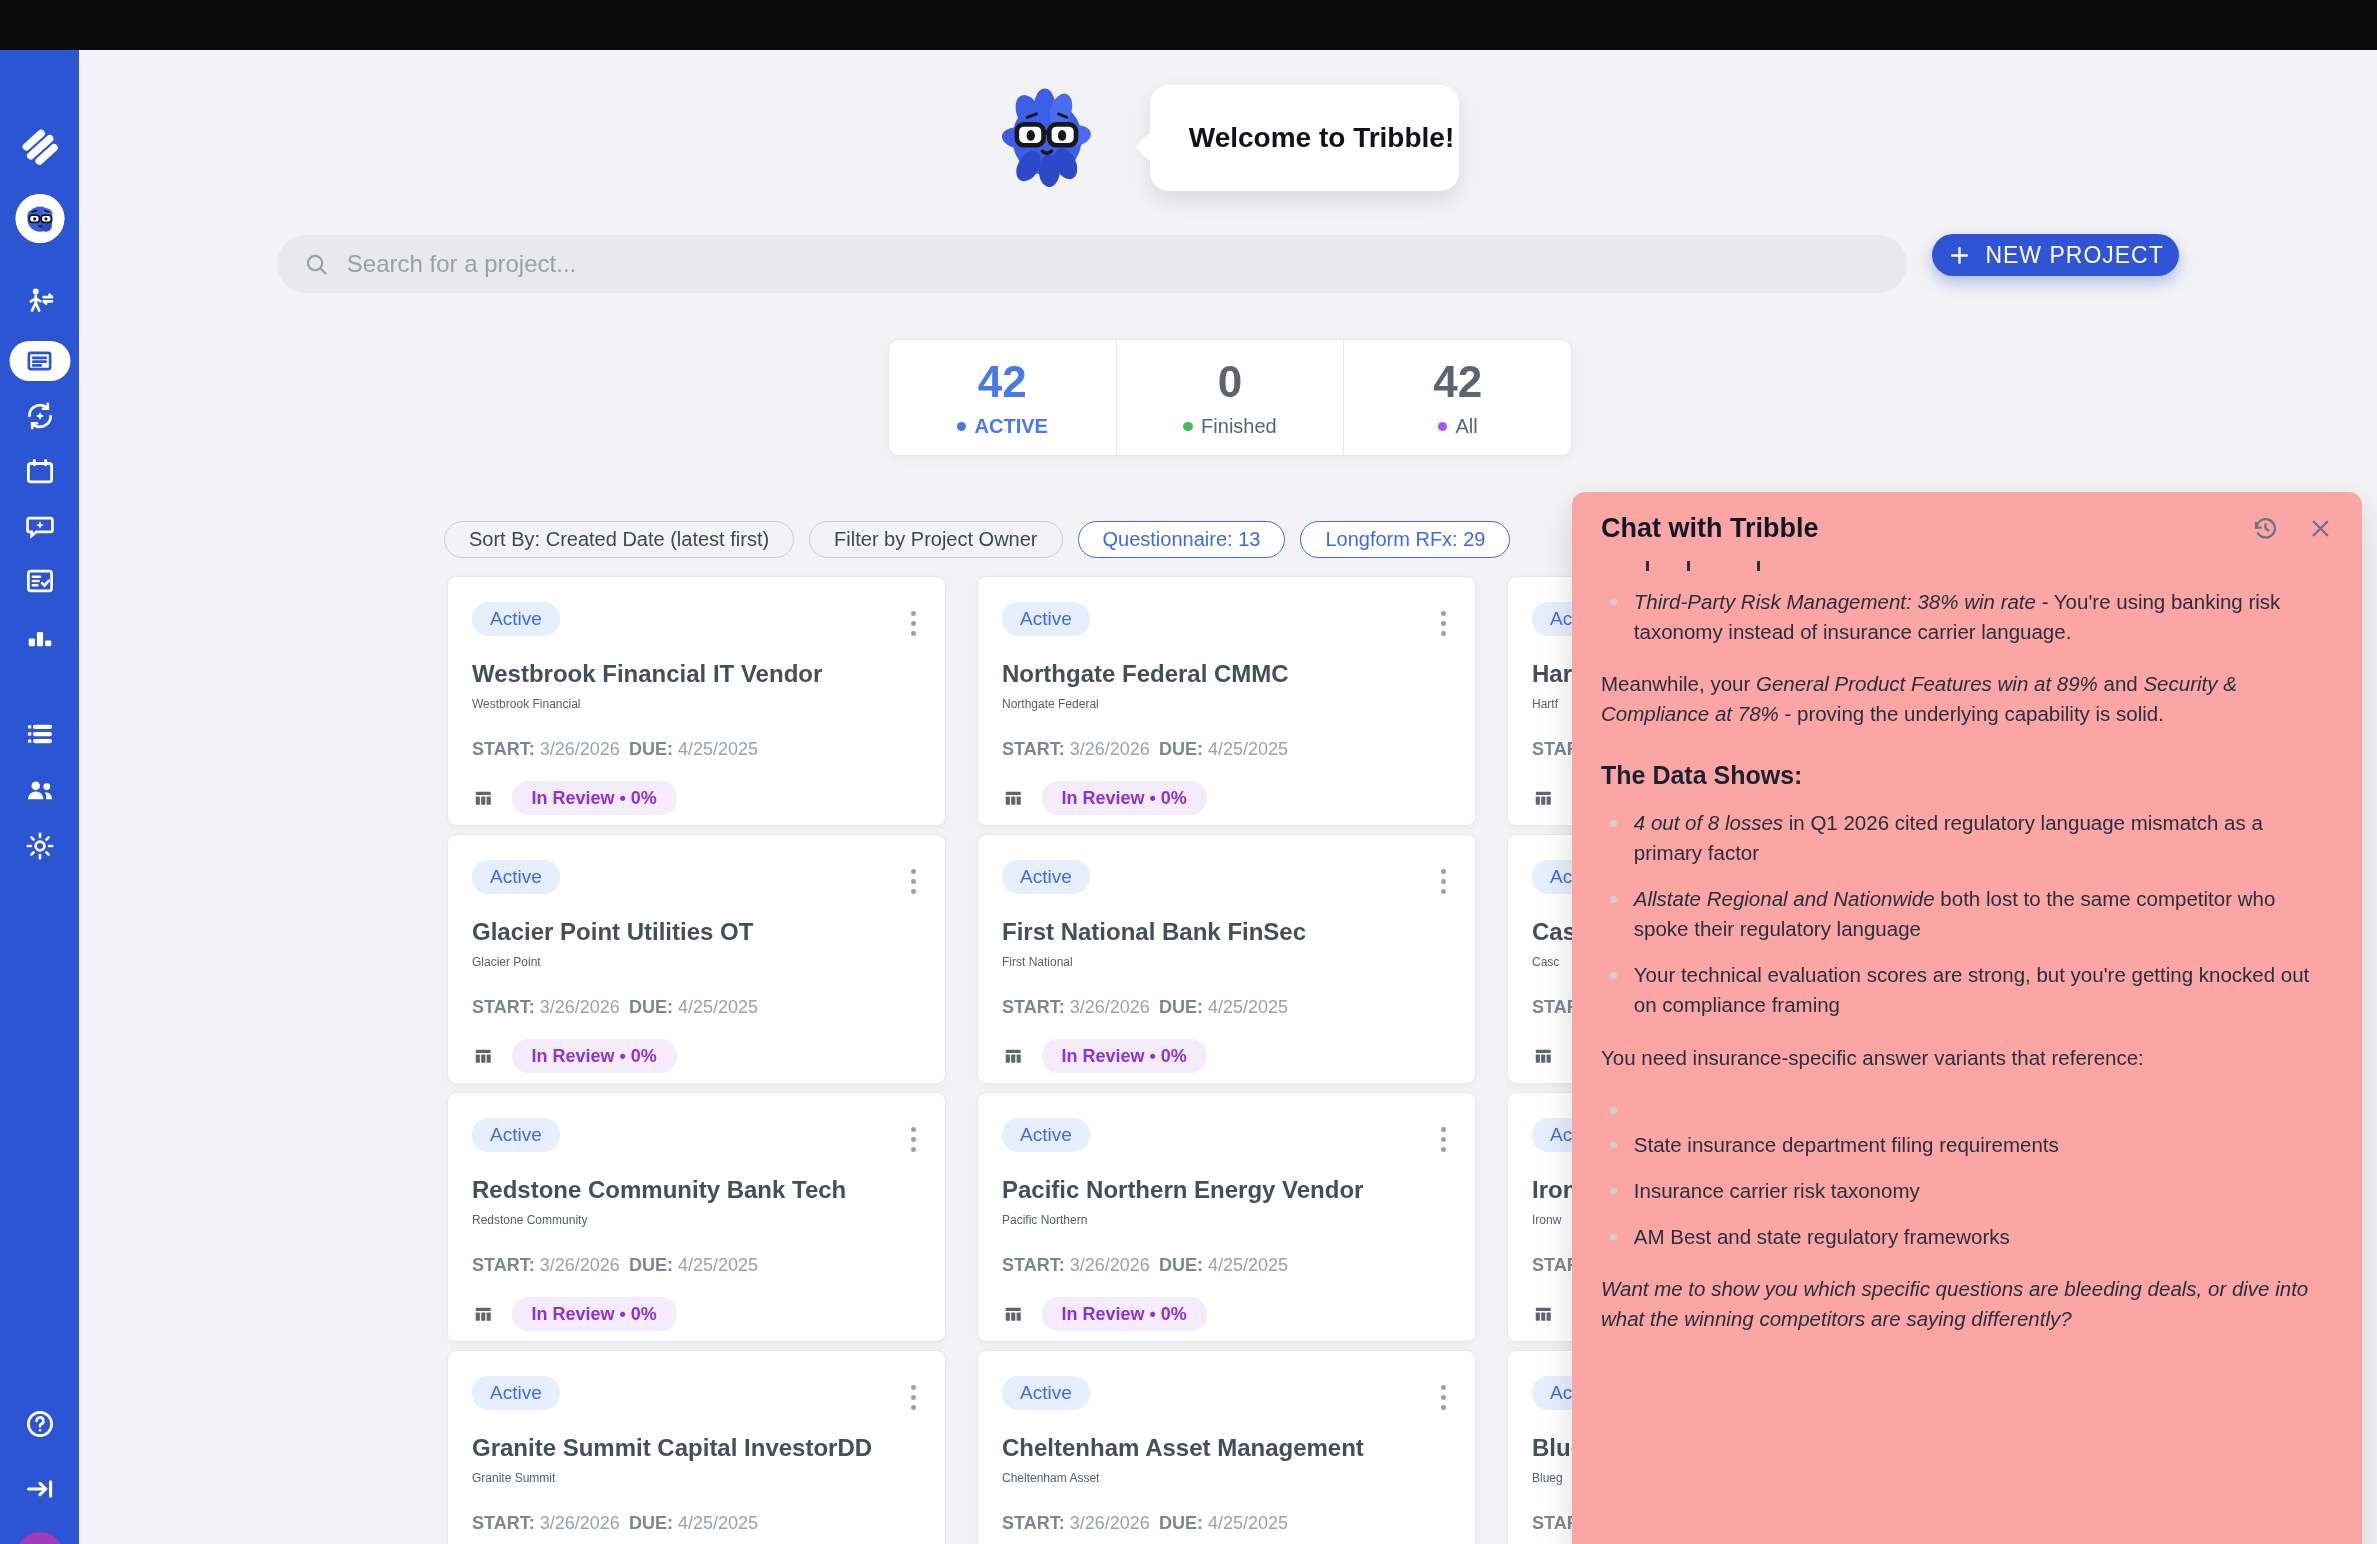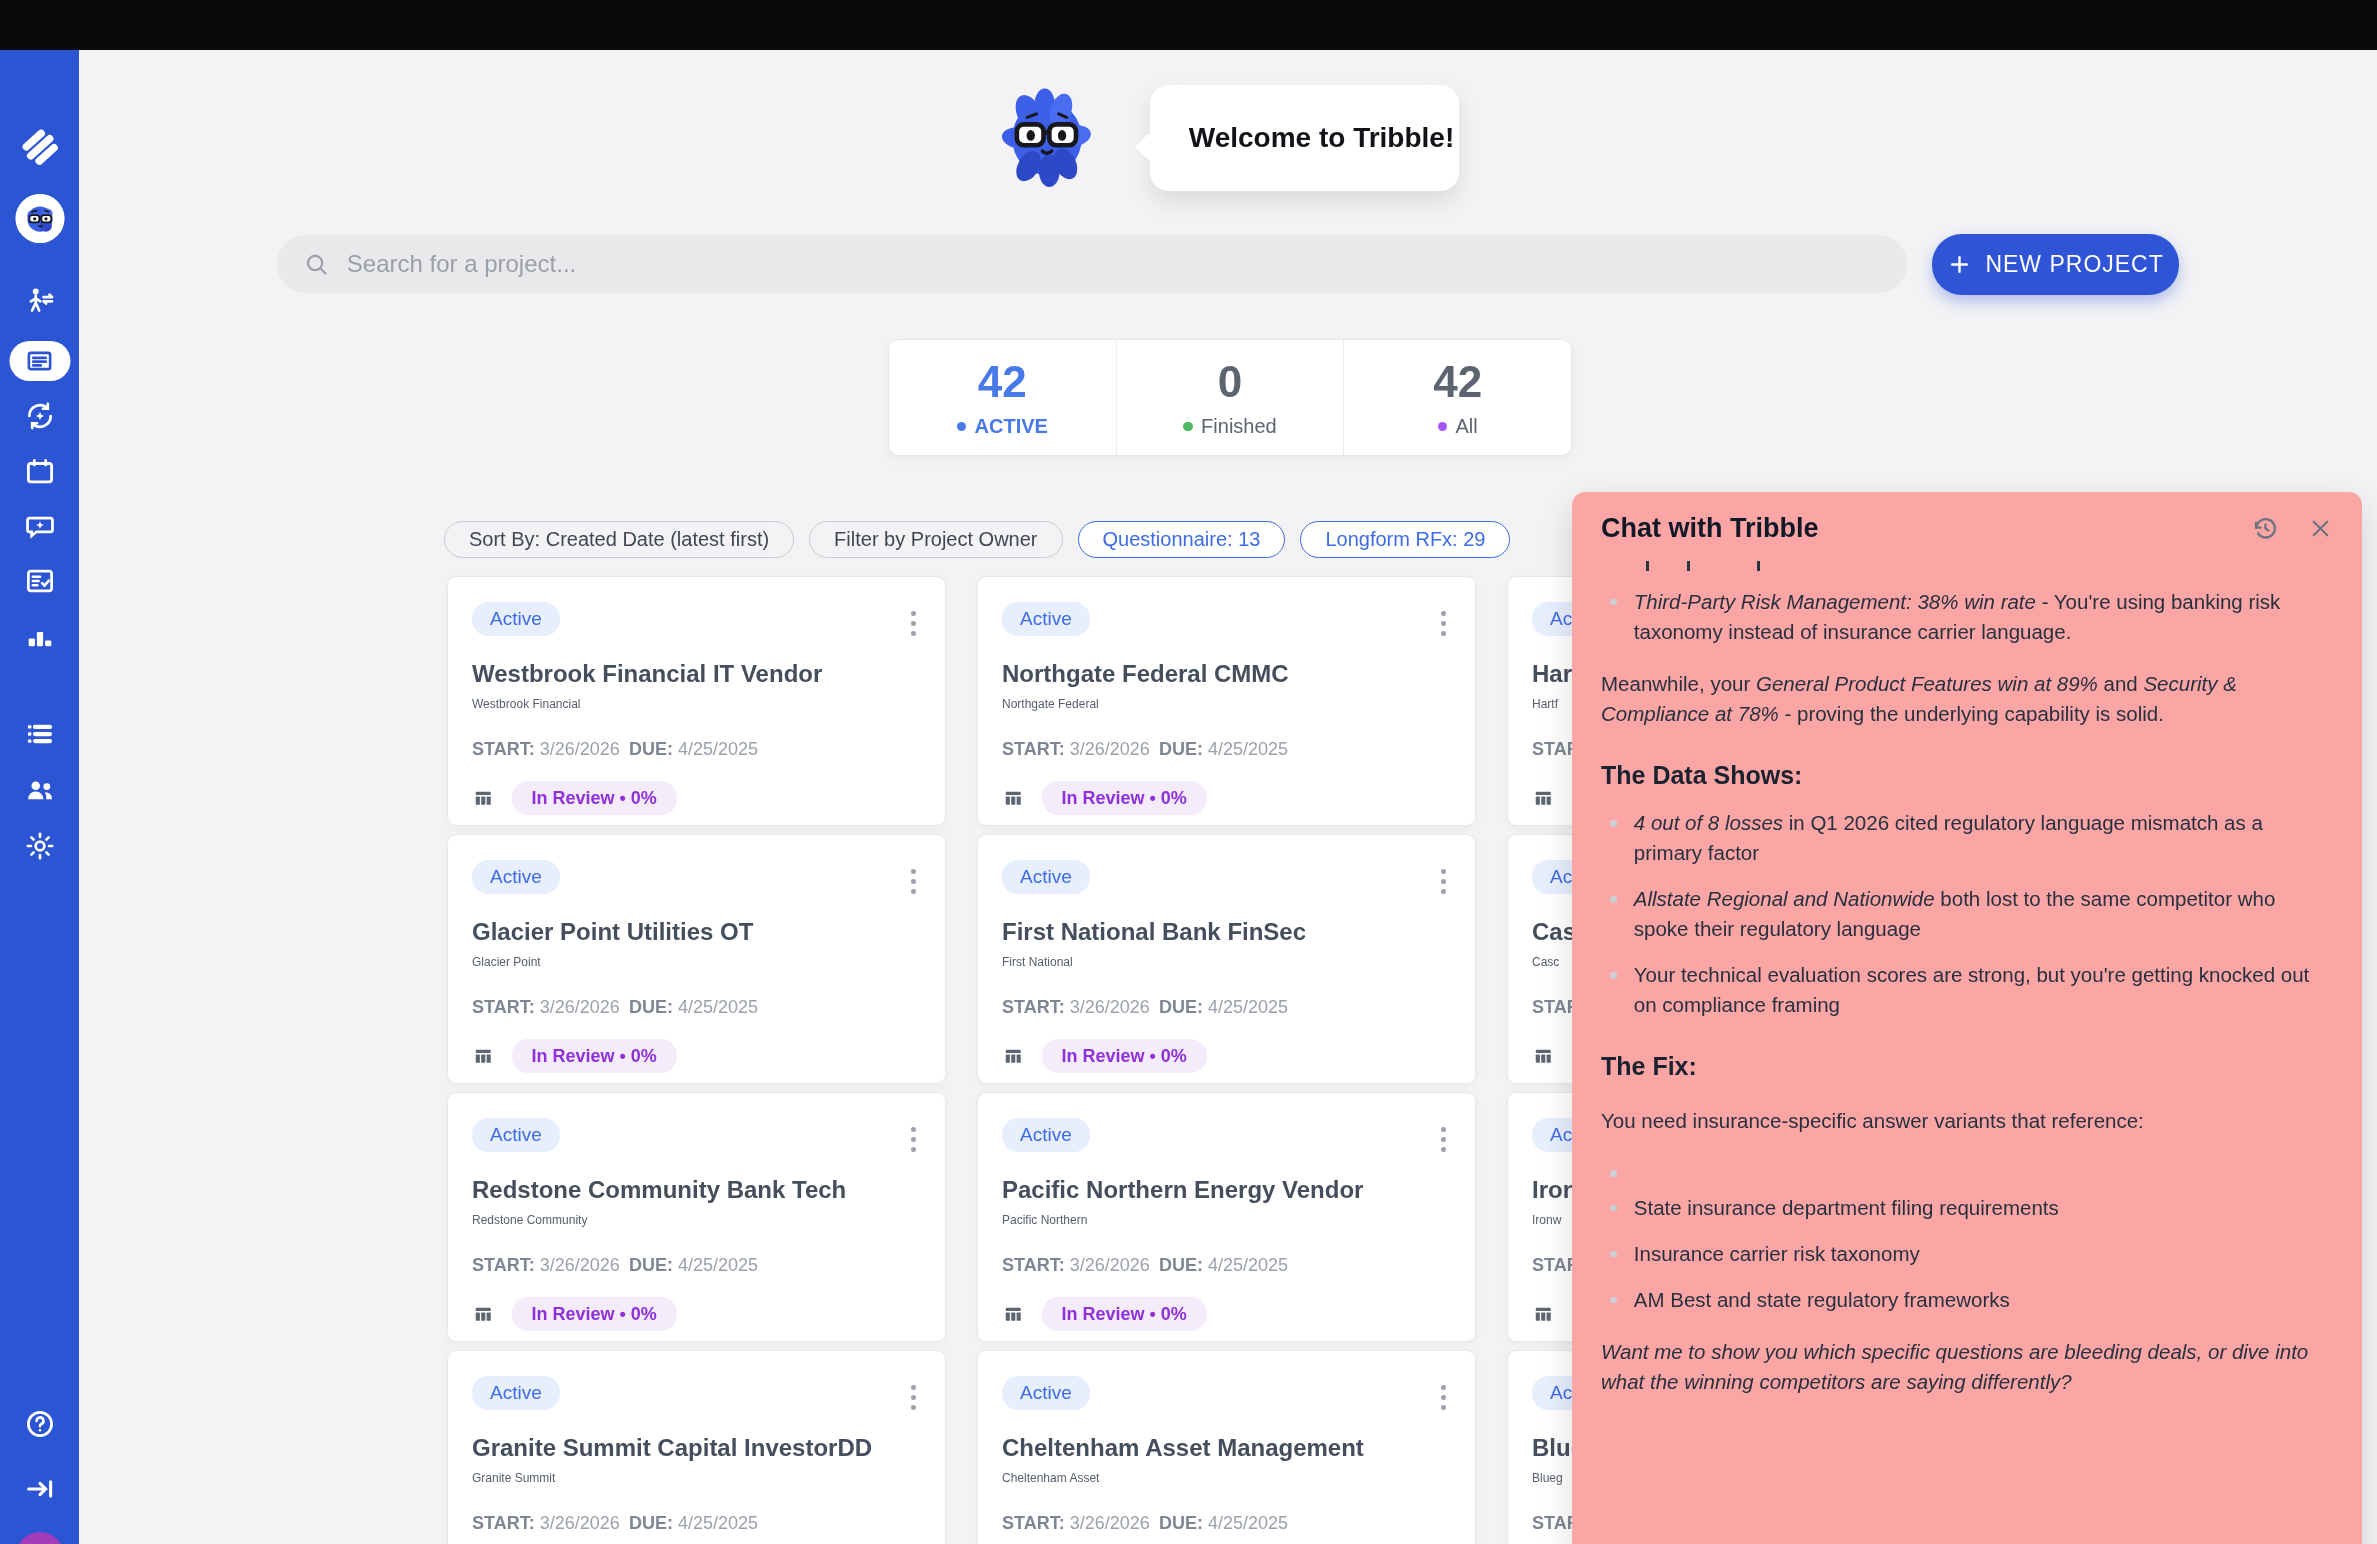--- a/index.html
+++ b/index.html
@@ -24,21 +24,21 @@
             box-shadow:0 9.2px 22.5px rgba(0,0,0,0.10); display:flex; align-items:center; justify-content:center; z-index:2; }
   .bubble:before { content:""; position:absolute; left:-10.6px; top:52px; width:20px; height:20px; background:#fff; transform:rotate(45deg); border-radius:3.3px; }
   .bubble-text { font-size:28px; font-weight:bold; color:#111318;margin-left:34px; }
 
   
   .search-bar { position:absolute; left:277px; top:235px; width:1630px; height:58px; background:#e9e9eb; border-radius:29px;
                 display:flex; align-items:center; padding-left:26.4px; gap:17px; }
   .search-bar svg { color:#9aa0a9; }
   .search-input { border:none; outline:none; background:transparent; font-size:24px; color:#374151; width:1453px; font-family:"Liberation Sans",sans-serif; }
   .search-input::placeholder { color:#9aa0a9; }
-  .new-project-btn { position:absolute; left:1932px; top:234px; width:247px; height:61px; background:#2f55d6; border:none; border-radius:30px;
+  .new-project-btn { position:absolute; left:1932px; top:234px; width:247px; height:42px; background:#2f55d6; border:none; border-radius:30px;
                      color:#fff; font-size:23px; display:flex; align-items:center; justify-content:center; gap:13.2px; cursor:pointer;
                      box-shadow:0 6.6px 14.5px rgba(47,85,214,0.35); letter-spacing:1px; font-family:"Liberation Sans",sans-serif; }
 
   
   .stats-card { position:absolute; left:888px; top:339px; width:684px; height:117px; background:#fff; border:0.7px solid #e6e7ea;
                 border-radius:10.6px; box-shadow:0 4px 12px rgba(0,0,0,0.04); display:flex; z-index:2; }
   .stat { flex:1; display:flex; flex-direction:column; align-items:center; justify-content:center; gap:8px; }
   .stat + .stat { border-left:0.7px solid #ececef; }
   .stat-value { font-size:44px; font-weight:bold; color:#5c6470; }
   .stat-label-row { display:flex; align-items:center; gap:8.6px; font-size:20px; color:#5c6470; }
@@ -583,21 +583,20 @@
         <div><em>4 out of 8 losses</em><span> in Q1 2026 cited regulatory language mismatch as a primary factor</span></div>
       </div>
       <div class="chat-li">
         <span class="dot"></span>
         <div><em>Allstate Regional and Nationwide</em><span> both lost to the same competitor who spoke their regulatory language</span></div>
       </div>
       <div class="chat-li">
         <span class="dot"></span>
         <div><span>Your technical evaluation scores are strong, but you're getting knocked out on compliance framing</span></div>
       </div>
-      <div class="chat-h"><span>The Fix:</span></div>
       <div class="chat-p"><span>You need insurance-specific answer variants that reference:</span></div>
       <div class="chat-li">
         <span class="dot"></span>
       </div>
       <div class="chat-li">
         <span class="dot"></span>
         <div><span>State insurance department filing requirements</span></div>
       </div>
       <div class="chat-li">
         <span class="dot"></span>

